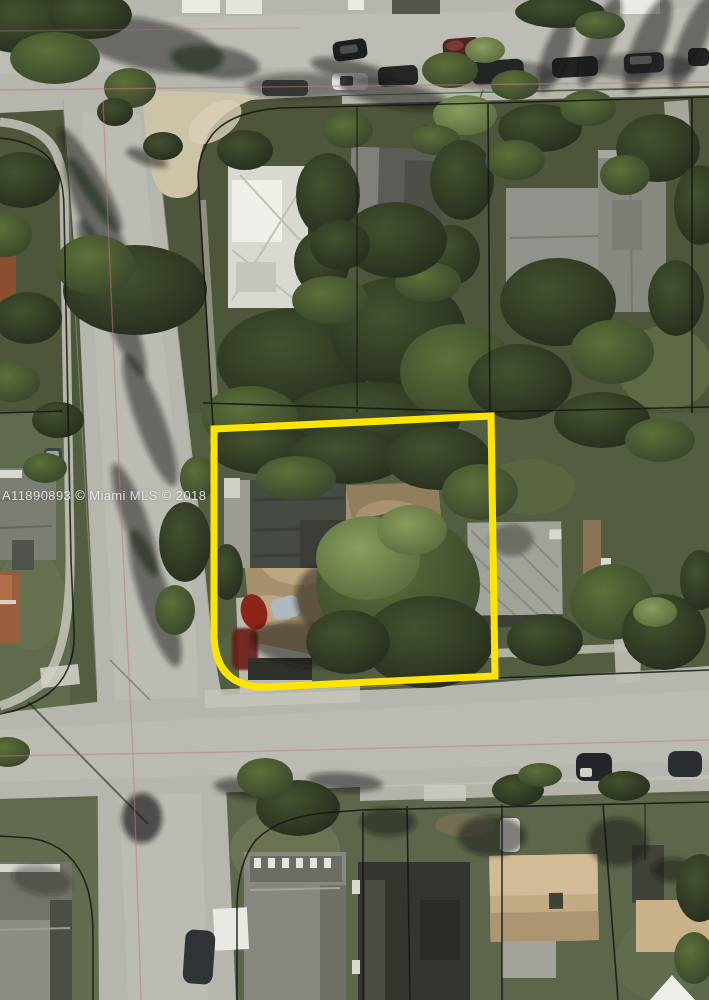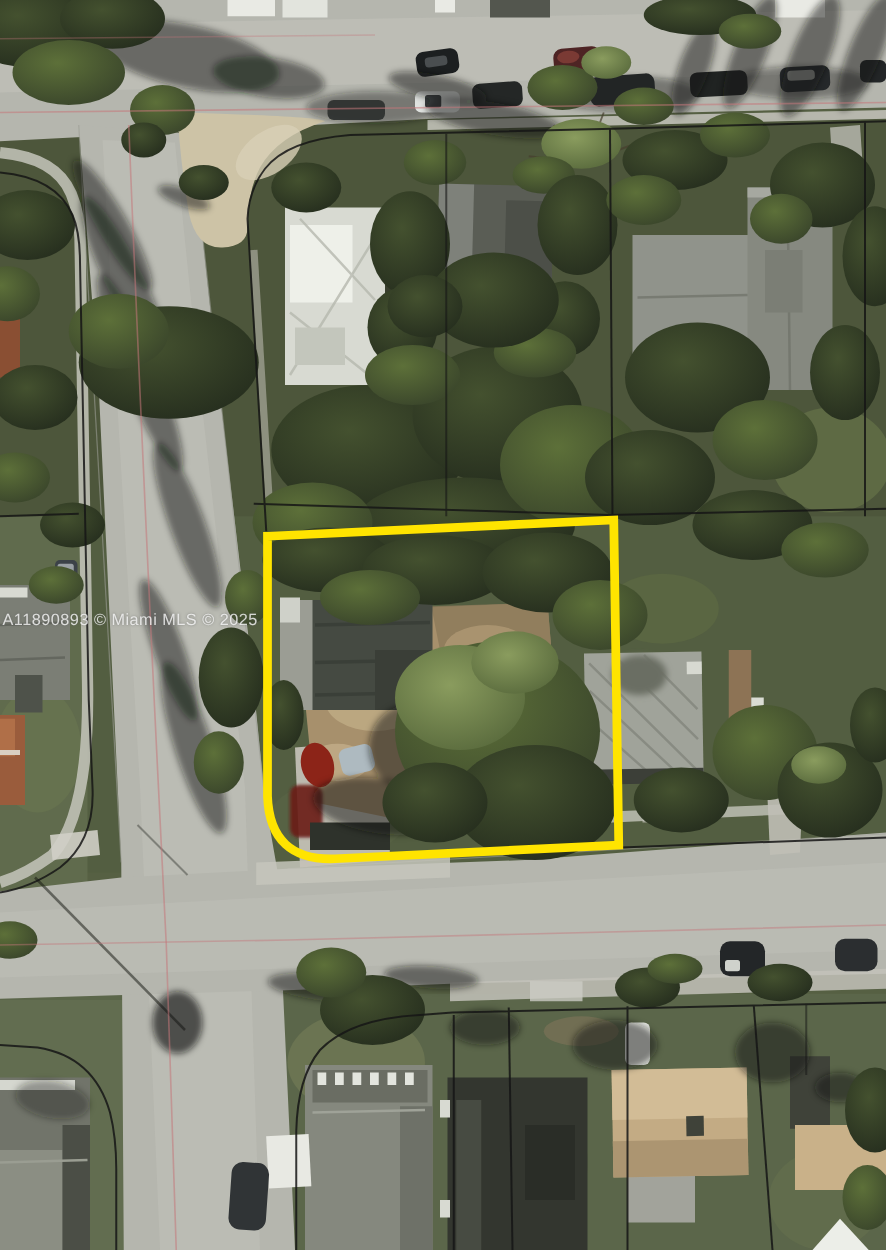--- a/index.html
+++ b/index.html
@@ -389,14 +389,14 @@
   <g class="centerline" fill="none" stroke-width="1.3">
     <path d="M0,90 L709,82" opacity=".55"></path>
     <path d="M0,31 L300,28" opacity=".35"></path>
     <path d="M103,100 Q115,400 133,755 L141,1000" opacity=".55"></path>
     <path d="M0,756 L230,752 L709,740" opacity=".45"></path>
   </g>
 
   <path class="parcel-highlight" d="M214,429 L491,416 L495,676 L268,687 Q216,689 214,637 Z" fill="none" stroke-width="7" stroke-linejoin="miter"></path>
 </svg>
 
-<div class="watermark">A11890893 © Miami MLS © 2025</div>
+<div class="watermark">A11890893 © Miami MLS © 2018</div>
 </div>
 
 </body></html>

